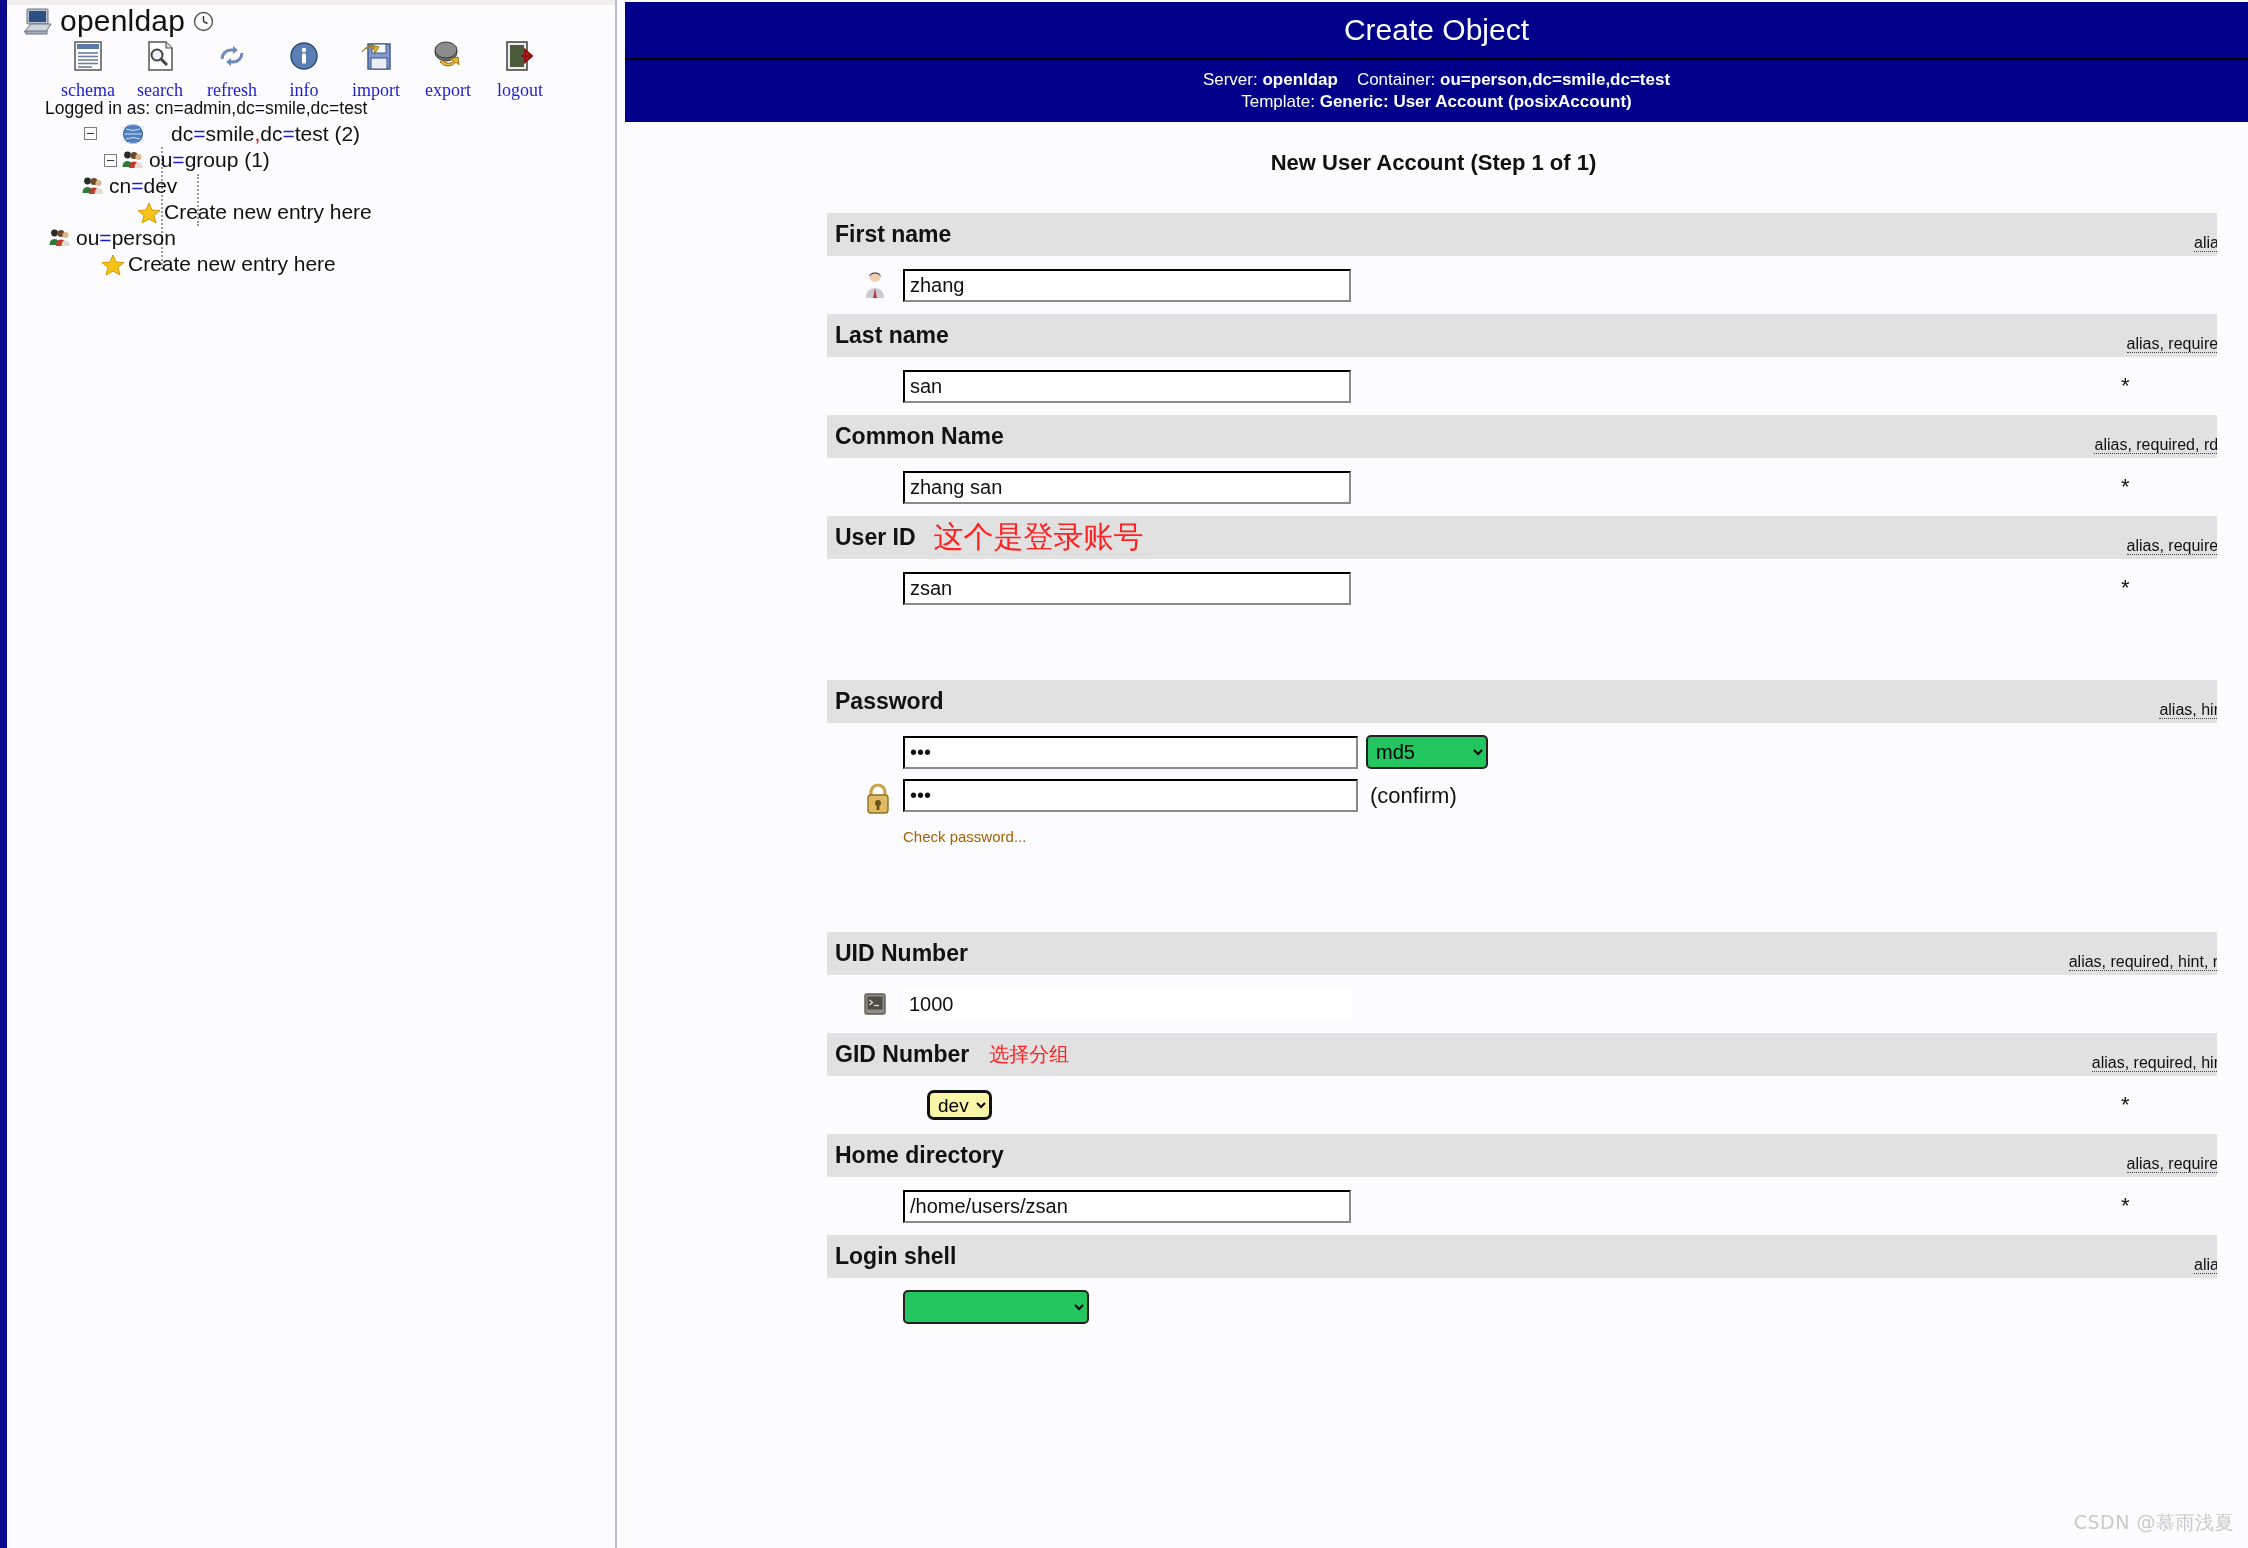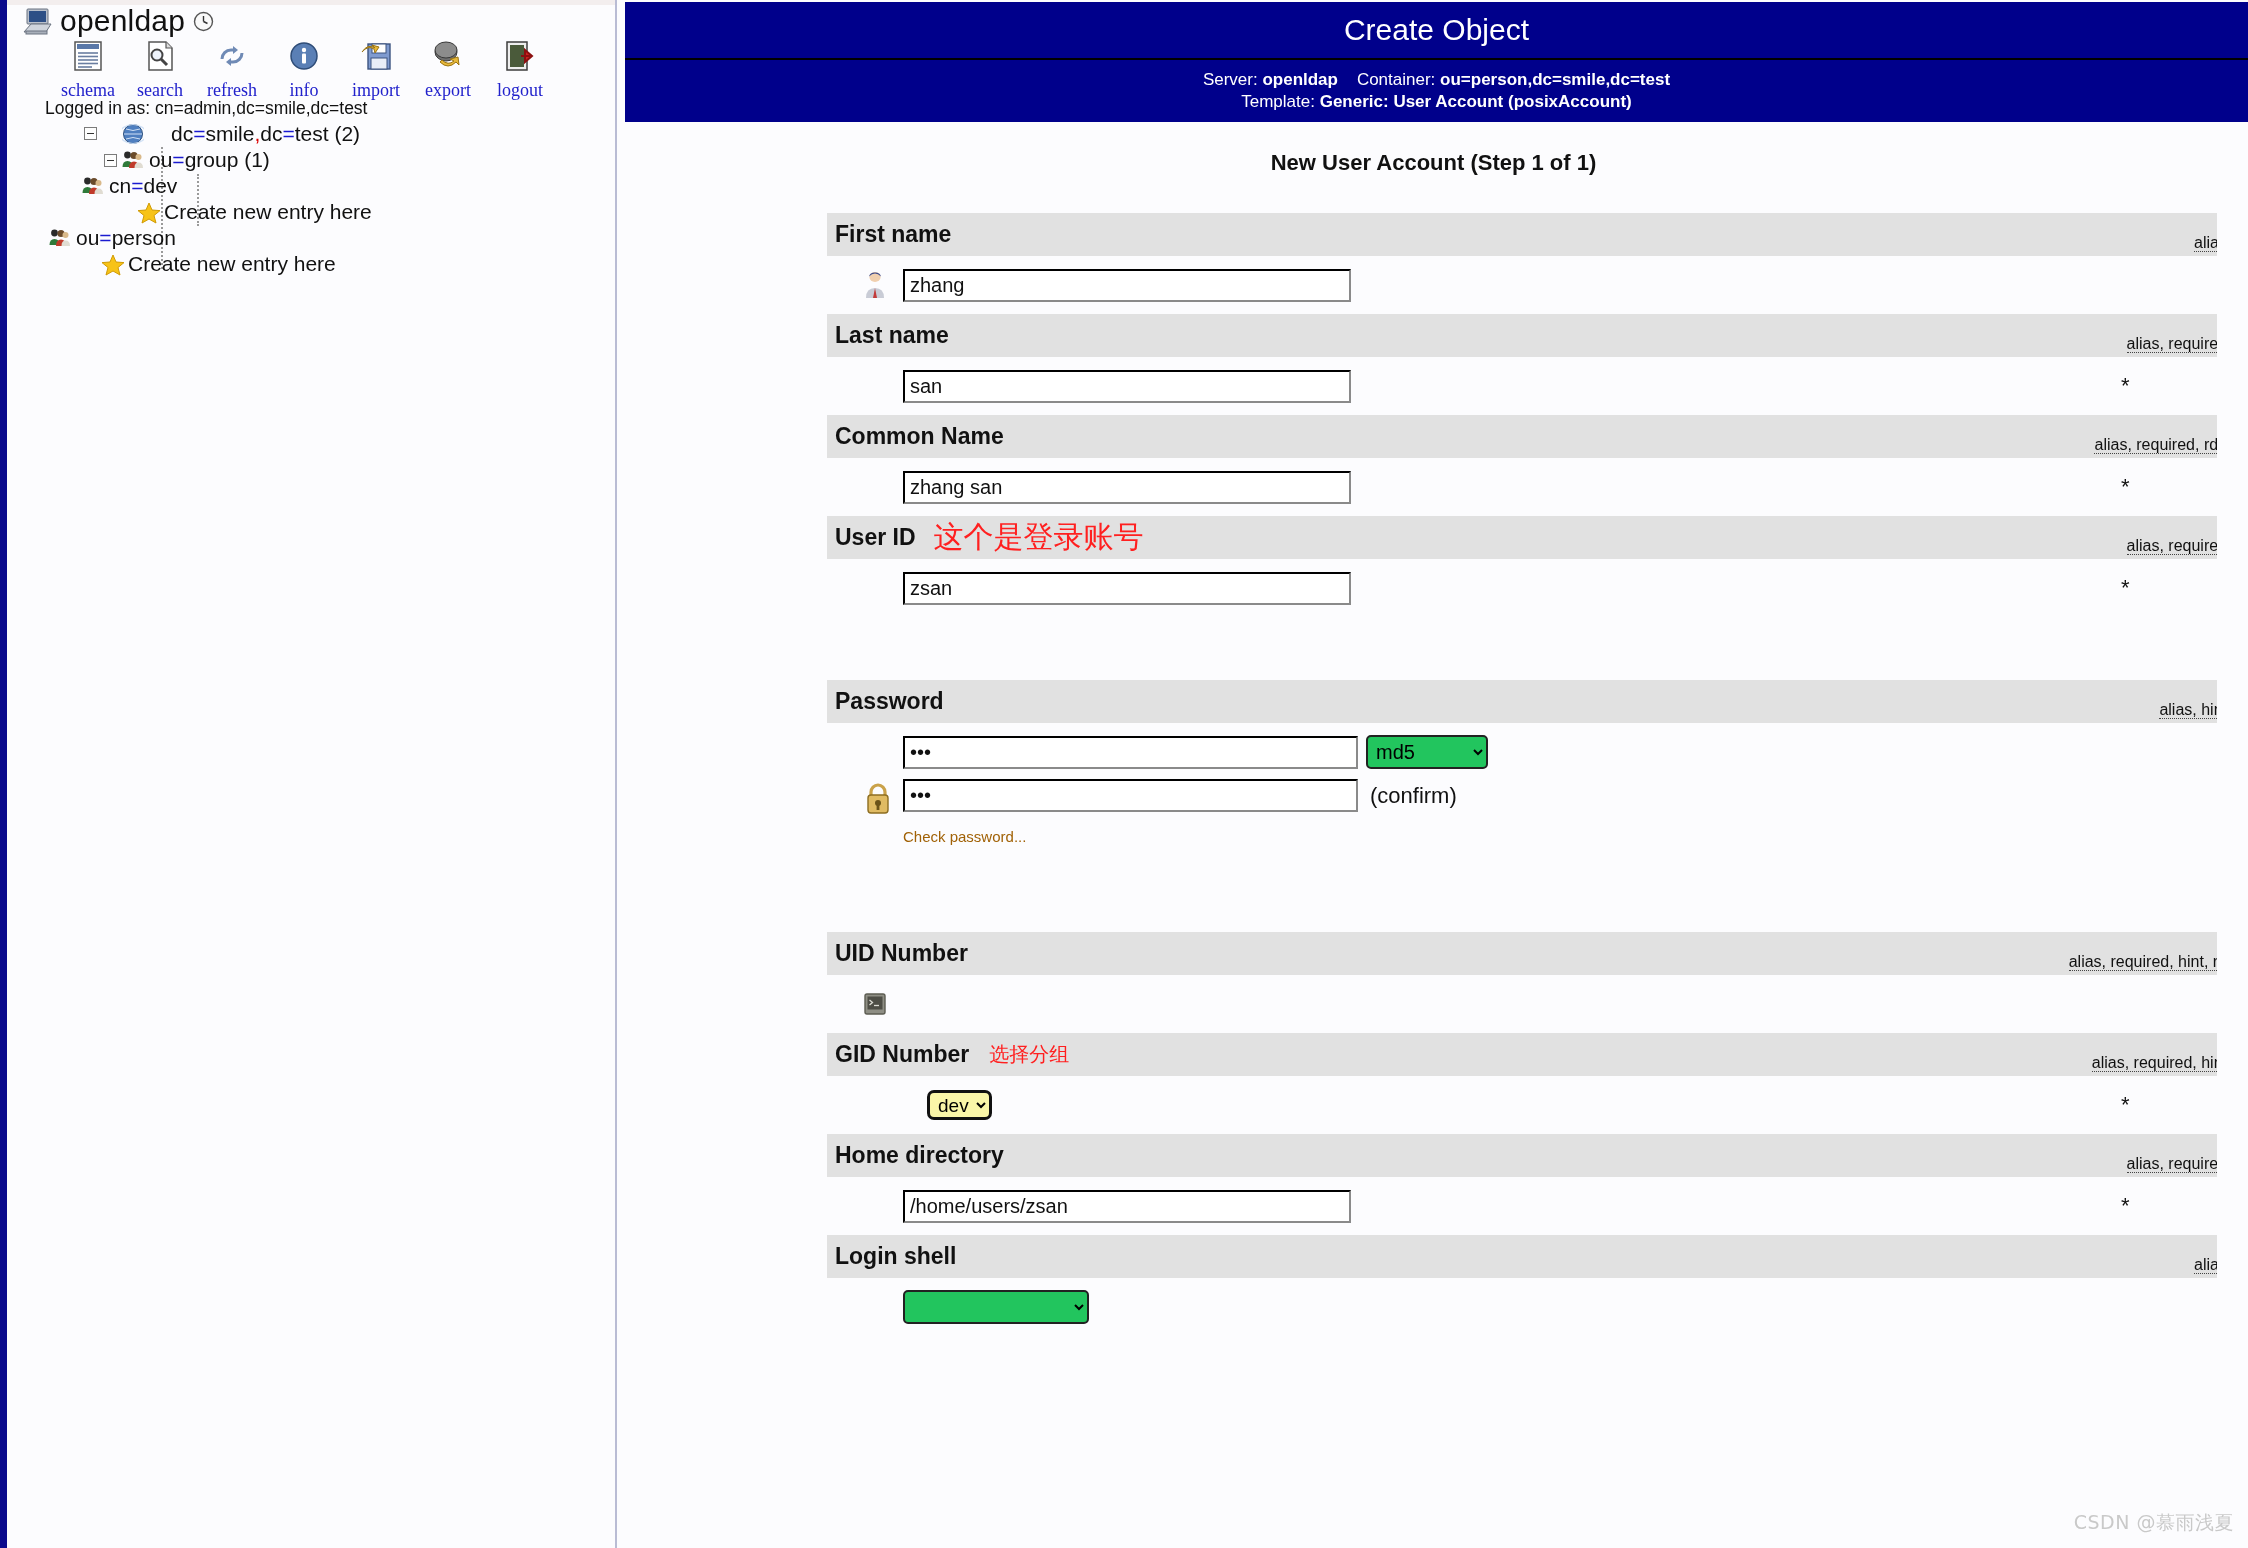--- a/index.html
+++ b/index.html
@@ -427,20 +427,21 @@
       </div>
       <div class="fieldval" style="height:58px;">
         <span class="icon-slot">
           <svg width="24" height="24" viewBox="0 0 24 24">
             <rect x="2" y="2" width="20" height="20" rx="2" fill="#8e8e84" stroke="#5c5c52" stroke-width="1.4"></rect>
             <rect x="4.5" y="4.5" width="15" height="13" fill="#4e4e46"></rect>
             <path d="M6.5 8 l3 2.5 -3 2.5" fill="none" stroke="#dcdcd4" stroke-width="1.3"></path>
             <line x1="11" y1="13.5" x2="16" y2="13.5" stroke="#dcdcd4" stroke-width="1.3"></line>
           </svg>
         </span>
+        <div class="ro-field">1000</div>
       </div>
 
       <div class="fieldhdr">
         <span class="name">GID Number</span>
         <span class="zh" style="font-size:20px; margin-left:20px;">选择分组</span>
         <span class="hints"><span>alias, required, hint</span></span>
       </div>
       <div class="fieldval" style="height:58px; padding-left:100px;">
         <select class="sel sel-yellow">
           <option>dev</option>

